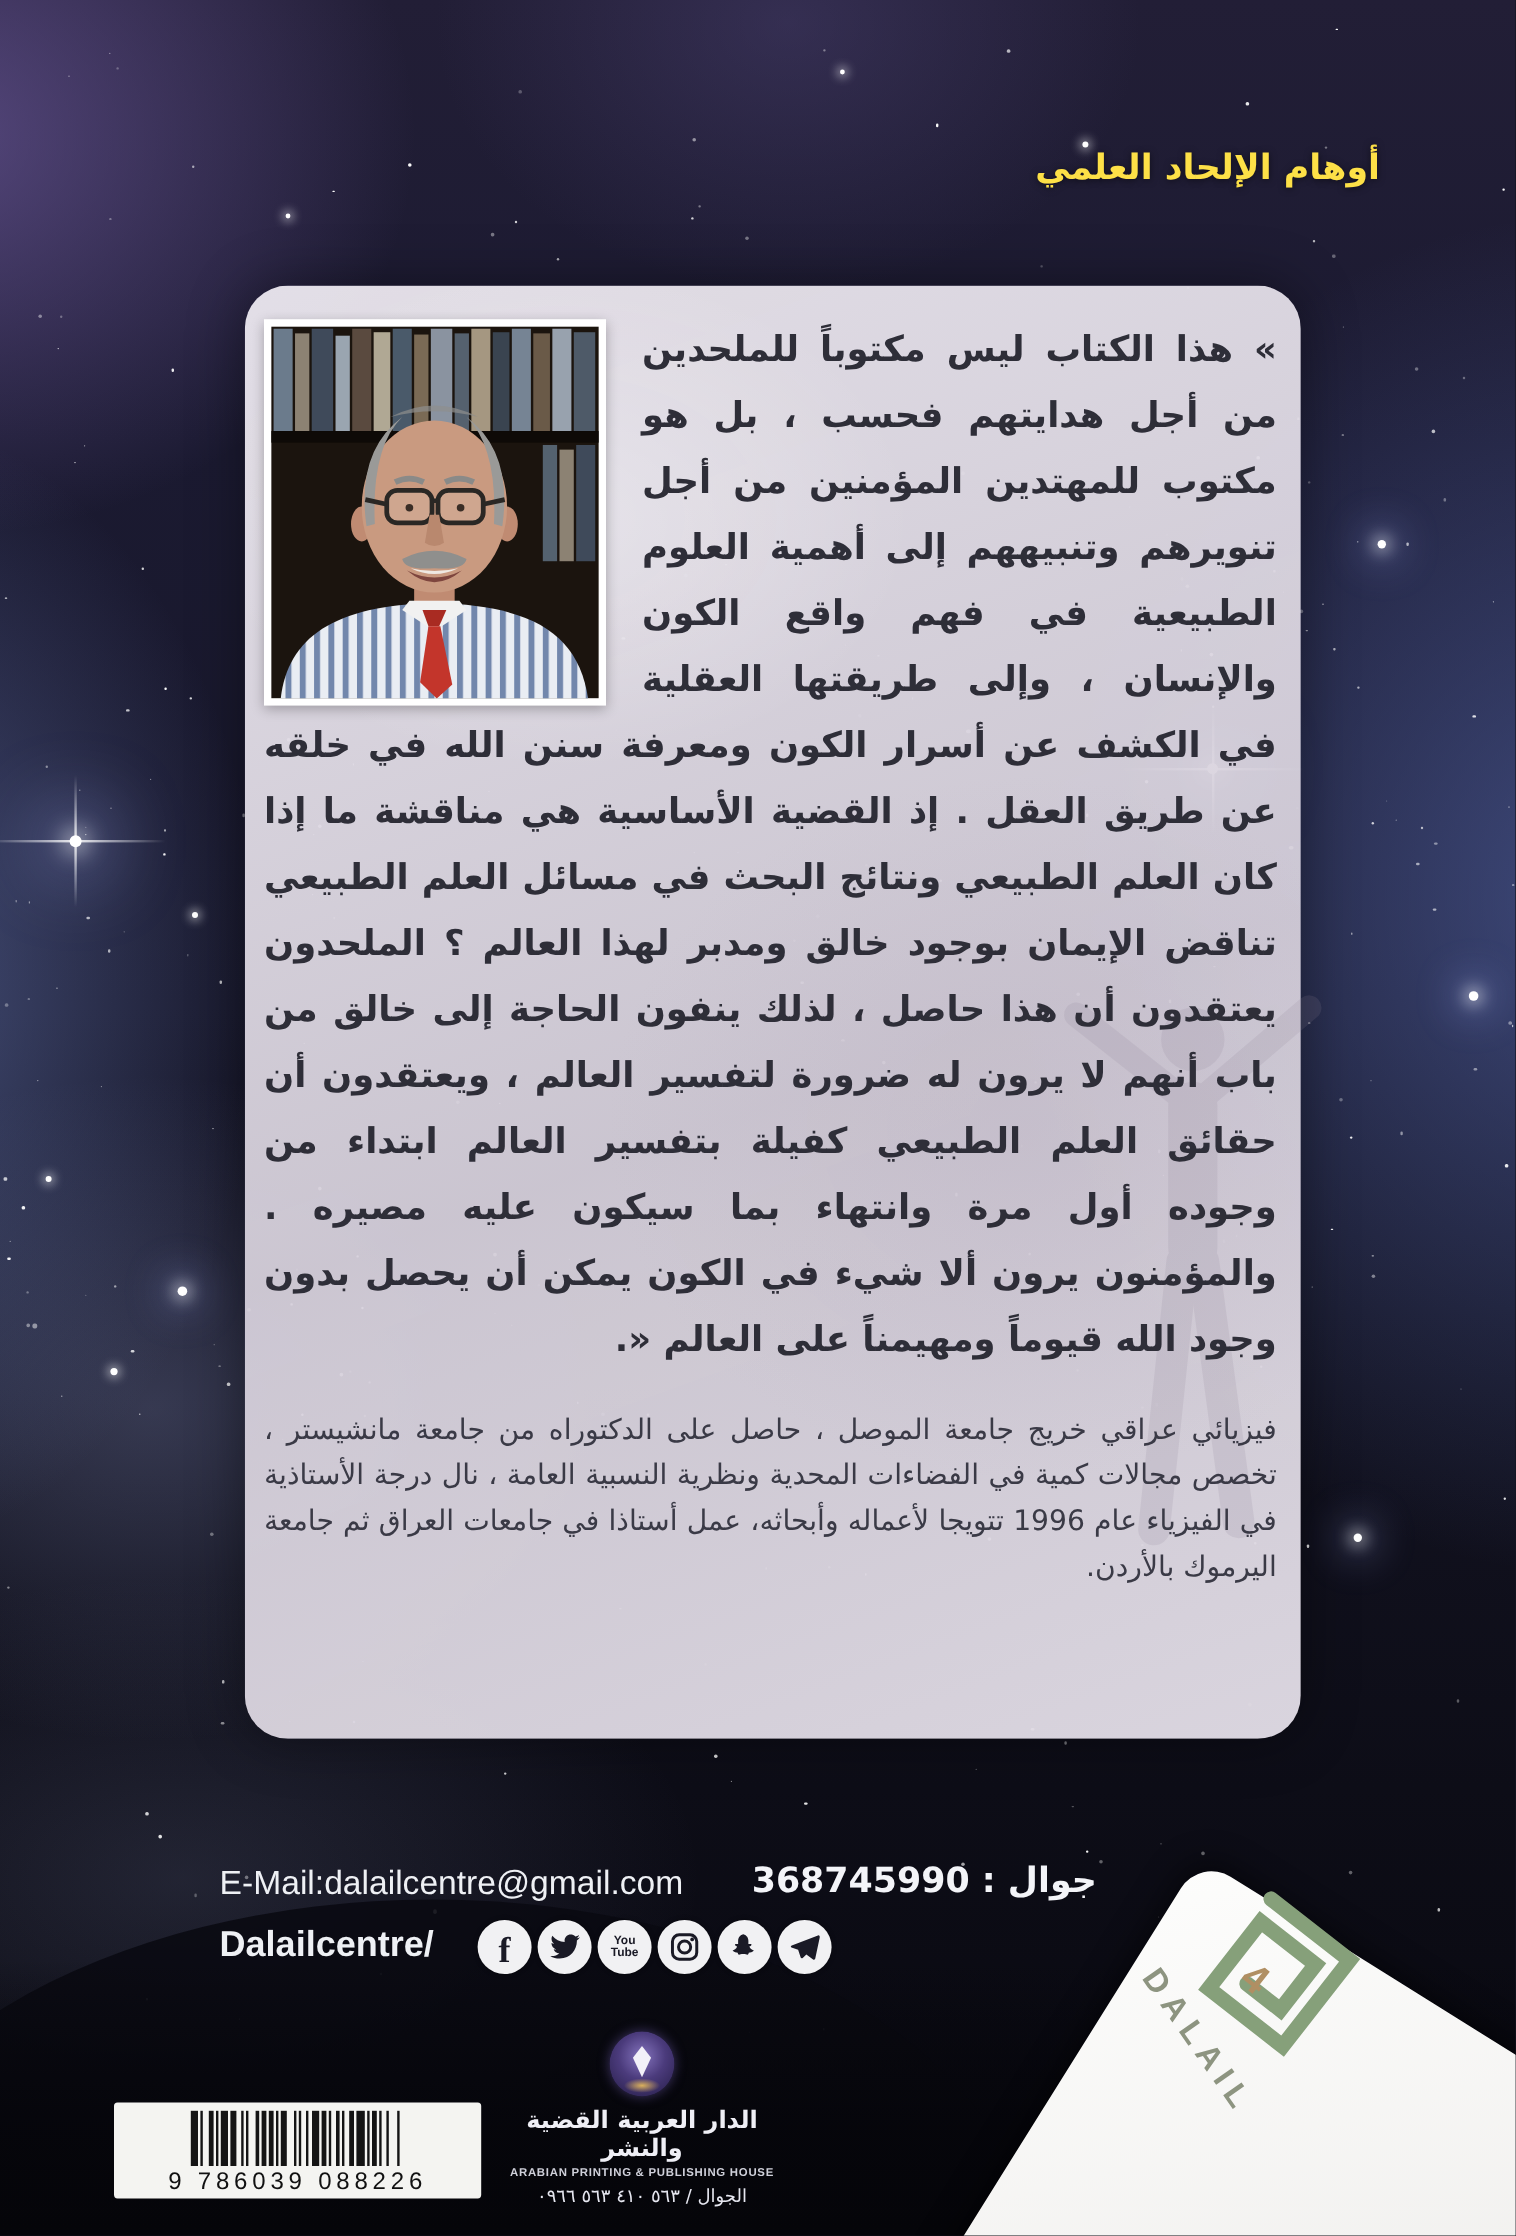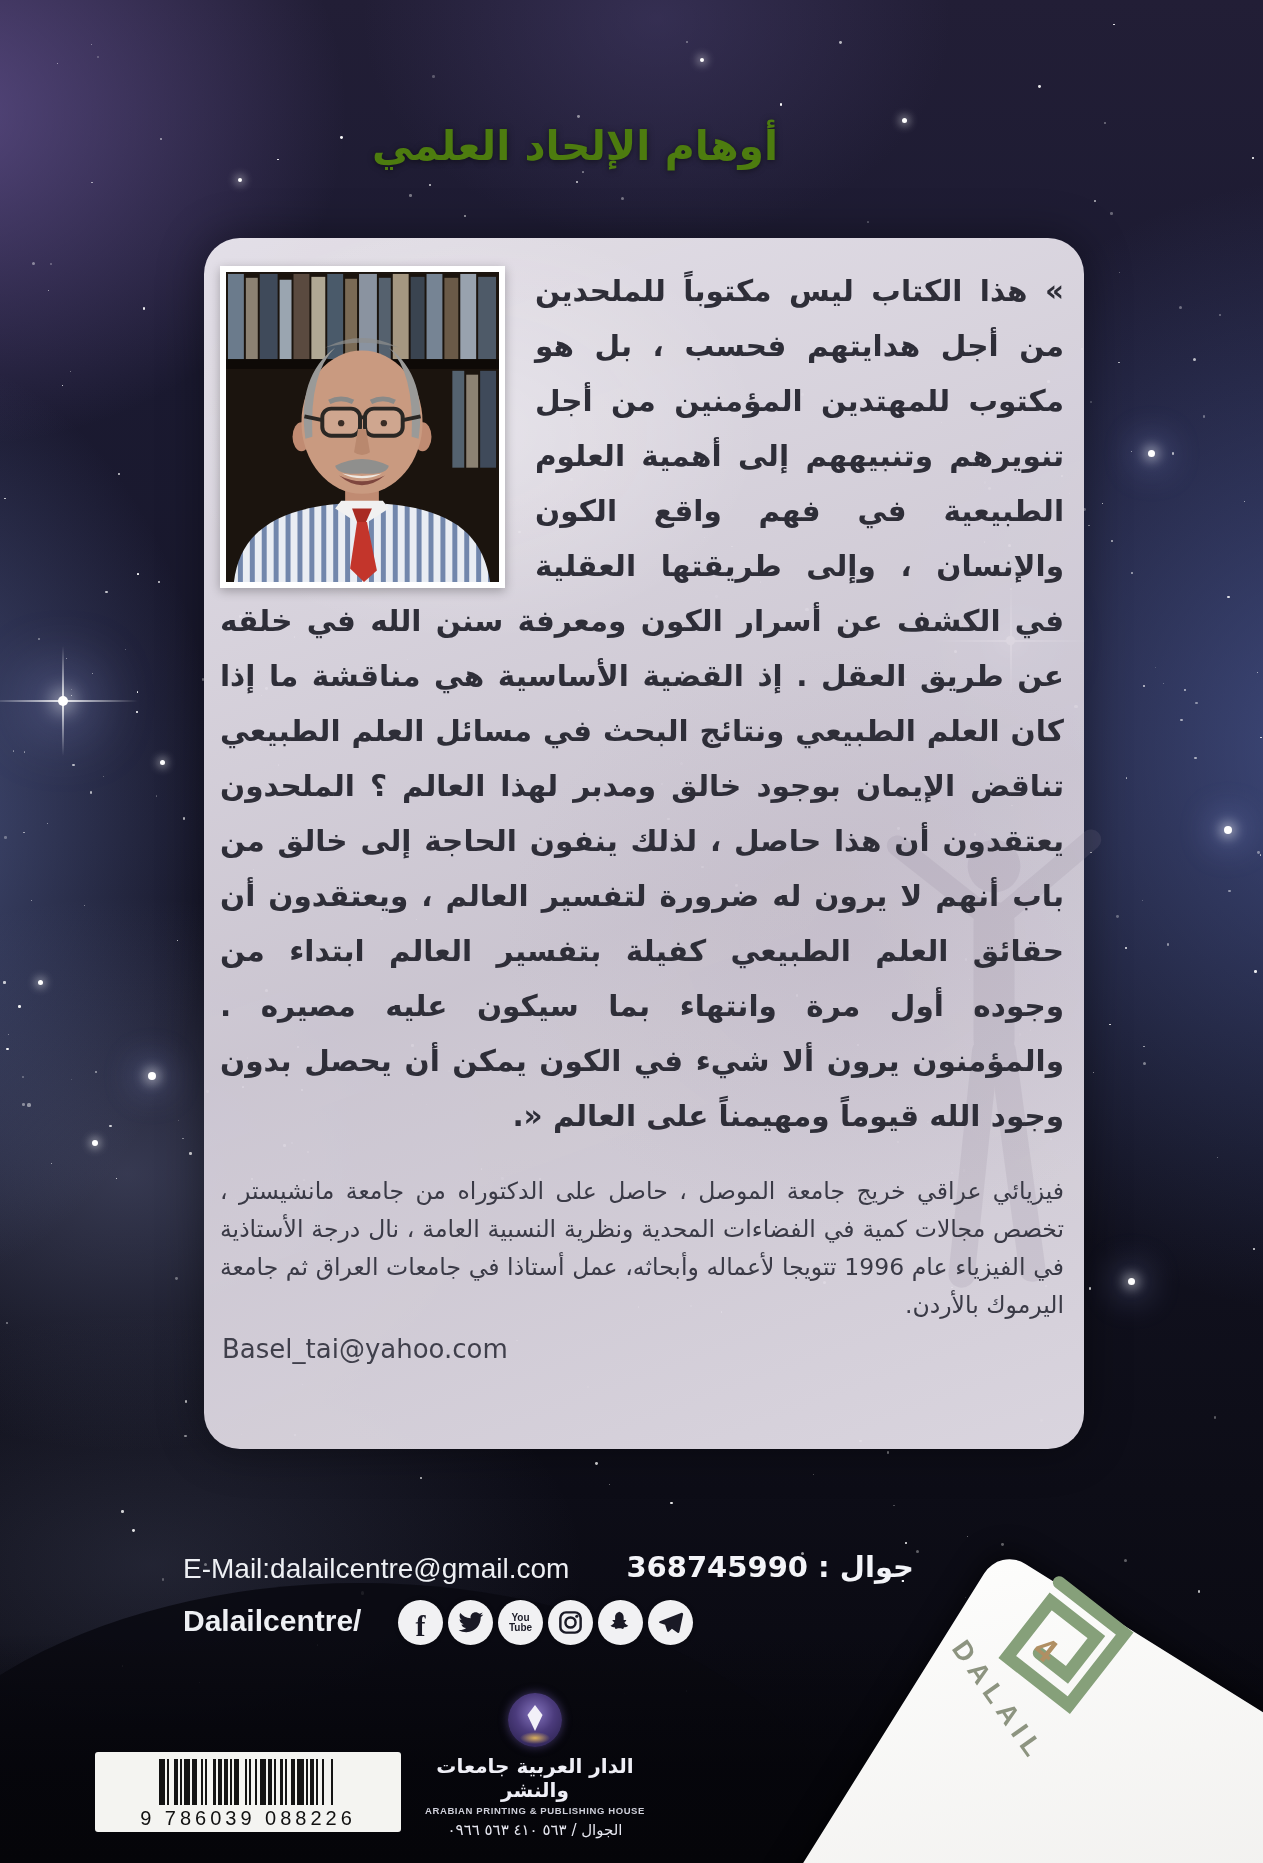--- a/index.html
+++ b/index.html
@@ -39,21 +39,21 @@
     background:#0a0a12; border-radius:50% 50% 0 0 / 70% 70% 0 0; opacity:.9;
   }
   .hill2 {
     position:absolute; left:0; bottom:0; width:100%; height:230px;
     background:linear-gradient(180deg, transparent, rgba(5,5,10,.85) 60%, #050509);
   }
 
   
   .title {
     position:absolute; top:122px; left:0; width:1150px;
-    text-align:center; color:#4d7c0f; font-size:41px; font-weight:700;
+    text-align:right; color:#fde047; font-size:29px; font-weight:700;
     letter-spacing:0; direction:rtl;
     text-shadow:0 1px 6px rgba(0,0,0,.5);
   }
 
   
   .panel {
     position:absolute; left:204px; top:238px; width:880px; height:1211px;
     border-radius:36px;
     background:
       radial-gradient(420px 300px at 30% 16%, rgba(255,255,255,.35), transparent 70%),
@@ -529,21 +529,20 @@
           <path d="M133 162 L129 186 Q137 192 145 186 L141 162 Z" fill="#b9886e"></path>
           <path d="M110 200 Q137 186 164 200 Q162 210 137 208 Q112 210 110 200 Z" fill="#8f8f8d"></path>
           <path d="M114 210 Q137 230 160 210 Q137 222 114 210 Z" fill="#7e463e"></path>
           <path d="M117 208 Q137 218 157 208 Q137 213 117 208 Z" fill="#efe9e2"></path>
         </g>
       </svg>
     </div>
 
     <p class="quote">» هذا الكتاب ليس مكتوباً للملحدين من أجل هدايتهم فحسب ، بل هو مكتوب للمهتدين المؤمنين من أجل تنويرهم وتنبيههم إلى أهمية العلوم الطبيعية في فهم واقع الكون والإنسان ، وإلى طريقتها العقلية في الكشف عن أسرار الكون ومعرفة سنن الله في خلقه عن طريق العقل . إذ القضية الأساسية هي مناقشة ما إذا كان العلم الطبيعي ونتائج البحث في مسائل العلم الطبيعي تناقض الإيمان بوجود خالق ومدبر لهذا العالم ؟ الملحدون يعتقدون أن هذا حاصل ، لذلك ينفون الحاجة إلى خالق من باب أنهم لا يرون له ضرورة لتفسير العالم ، ويعتقدون أن حقائق العلم الطبيعي كفيلة بتفسير العالم ابتداء من وجوده أول مرة وانتهاء بما سيكون عليه مصيره . والمؤمنون يرون ألا شيء في الكون يمكن أن يحصل بدون وجود الله قيوماً ومهيمناً على العالم «.</p>
     <p class="bio">فيزيائي عراقي خريج جامعة الموصل ، حاصل على الدكتوراه من جامعة مانشيستر ، تخصص مجالات كمية في الفضاءات المحدية ونظرية النسبية العامة ، نال درجة الأستاذية في الفيزياء عام 1996 تتويجا لأعماله وأبحاثه، عمل أستاذا في جامعات العراق ثم جامعة اليرموك بالأردن.</p>
-    <div class="author-email">Basel_tai@yahoo.com</div>
   </div>
 </section>
 
 <div class="email-row">E-Mail:dalailcentre@gmail.com</div>
 <div class="mobile-row">جوال : 368745990</div>
 <div class="handle-row">Dalailcentre/</div>
 
 <div class="social-icons">
   <span class="sicon">
       <span class="fb-f">f</span>
@@ -632,21 +631,21 @@
       <span class="b" style="width: 2.1px;"></span>
       <span style="width: 6.3px;"></span>
       <span class="b" style="width: 2.1px;"></span>
       <span style="width: 4.2px;"></span>
     </div>
   <div class="barcode-num">9 786039 088226</div>
 </div>
 
 <div class="publisher">
   <div class="emblem"></div>
-  <div class="pub-ar">الدار العربية جامعات والنشر</div>
+  <div class="pub-ar">الدار العربية القضية والنشر</div>
   <div class="pub-en">ARABIAN PRINTING &amp; PUBLISHING HOUSE</div>
   <div class="pub-phone">الجوال / ٥٦٣ ٤١٠ ٥٦٣ ٠٩٦٦</div>
 </div>
 
 <div class="corner-card"></div>
 <svg class="dalail-logo" viewBox="0 0 100 100">
   <path d="M18 14 H84 V86 H22 V30 H68 V68 H40" fill="none" stroke="#86a07a" stroke-width="10" stroke-linecap="round"></path>
 </svg>
 <span class="dalail-four">4</span>
 <span class="dalail-text">DALAIL</span>

